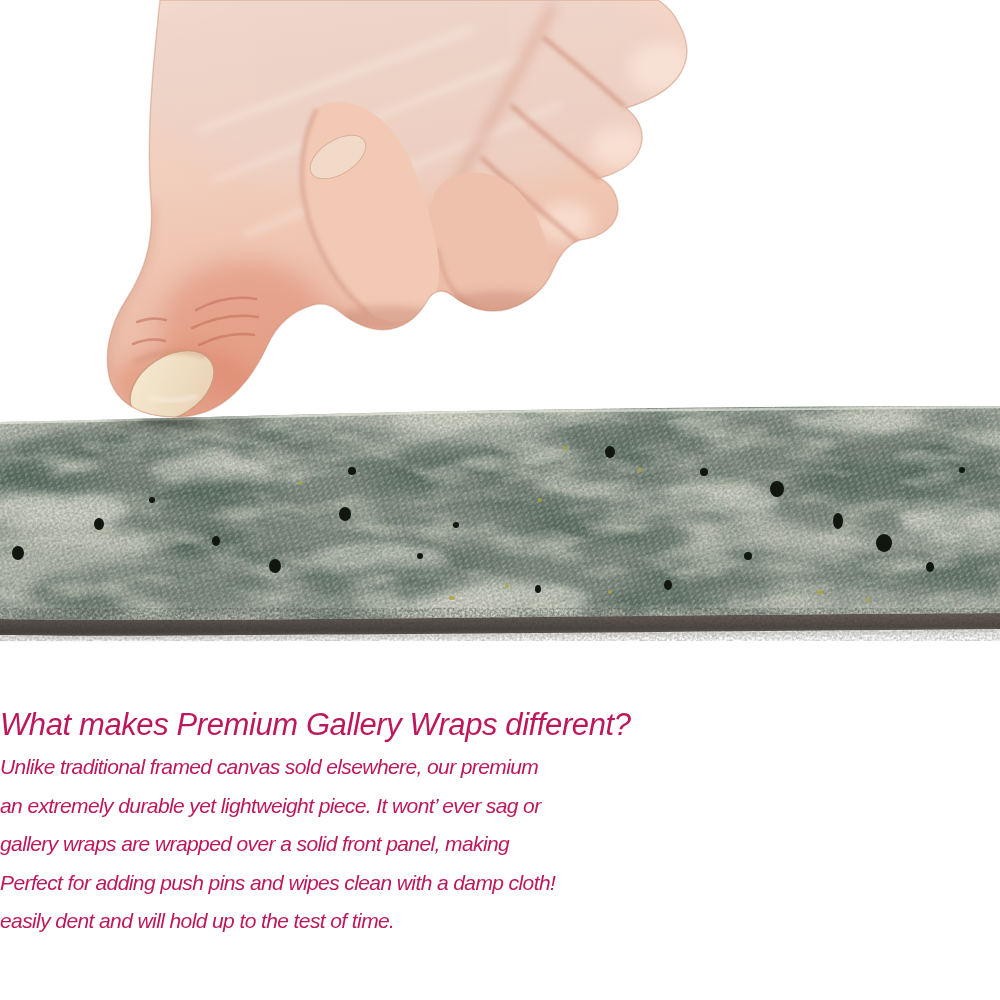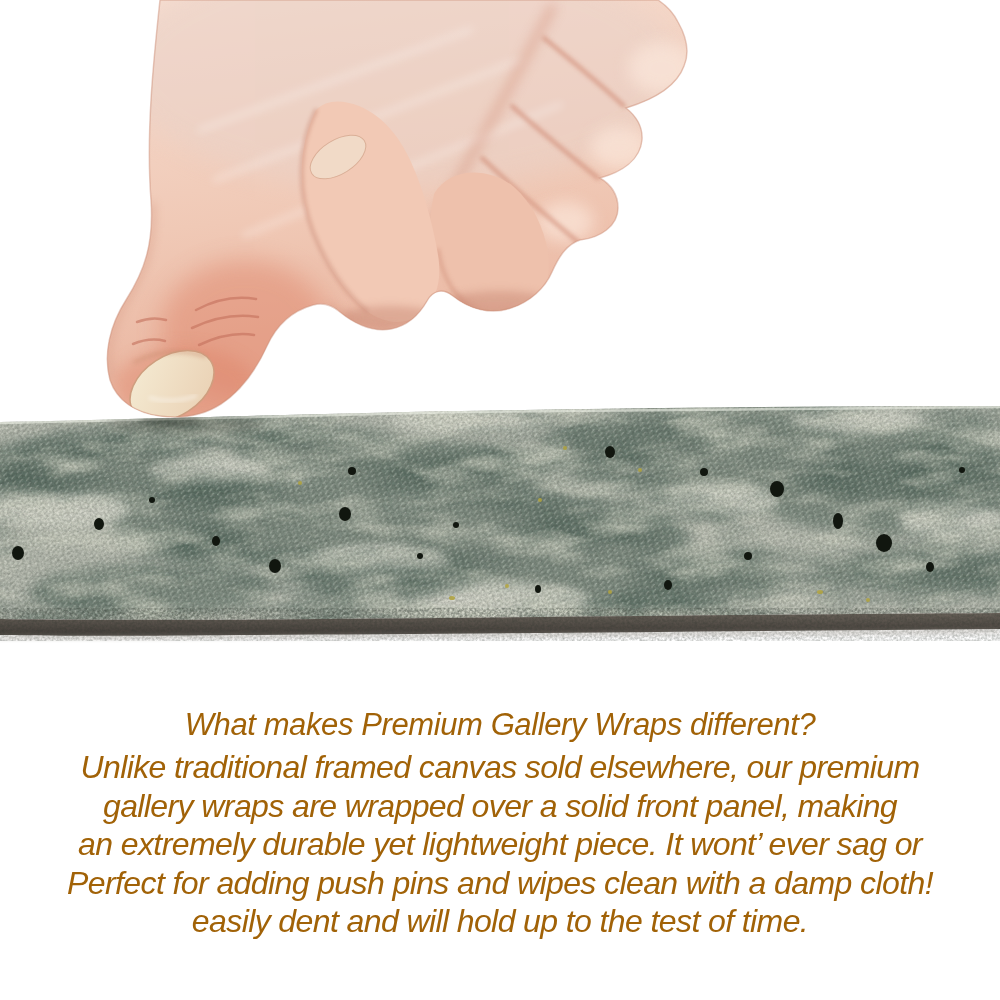--- a/index.html
+++ b/index.html
@@ -1,21 +1,21 @@
 <!DOCTYPE html>
 <html><head>
 <meta charset="utf-8">
 <style>
   html,body{margin:0;padding:0;background:#ffffff;}
   body{width:1000px;height:1000px;font-family:"Liberation Sans","DejaVu Sans",sans-serif;}
   .page{position:relative;width:1000px;height:1000px;background:#ffffff;overflow:hidden;}
   .scene{position:absolute;left:0;top:0;width:1000px;height:1000px;display:block;}
-  .text-block{position:absolute;left:0;right:0;top:702px;text-align:center;font-style:italic;color:#a16207;}
+  .text-block{position:absolute;left:0;right:0;top:702px;text-align:left;font-style:italic;color:#be185d;}
   .heading{font-size:31px;font-weight:400;line-height:46px;letter-spacing:-0.4px;}
-  .body-line{font-size:32px;font-weight:400;line-height:38.5px;letter-spacing:-0.6px;}
+  .body-line{font-size:21px;font-weight:400;line-height:38.5px;letter-spacing:-0.6px;}
 </style>
 </head>
 <body>
 
 <div class="page">
 
   <svg class="scene" viewBox="0 0 1000 1000" xmlns="http://www.w3.org/2000/svg">
     <defs>
       <clipPath id="clipFace">
         <path d="M0,422 C150,419 300,414 460,411 C640,408 820,406 1000,406 L1000,613 C800,614 560,617 320,619 C200,620 90,620 0,619 Z"></path>
@@ -215,19 +215,19 @@
         </g>
       </g>
 
       <path d="M160,0 C153,65 146,135 151,200 C154,243 145,270 126,300 C110,325 103,354 110,380 C117,401 136,413 160,416 C183,419 204,415 221,404 C241,391 257,368 267,346 C277,324 292,311 313,305 C324,302 332,305 340,312 C356,325 374,332 391,329 C407,326 419,315 427,301 C433,290 443,288 453,296 C469,309 491,315 511,308 C530,302 545,288 552,272 C560,254 568,244 580,240 C600,238 618,226 618,208 C618,194 610,184 600,178 C622,172 640,160 642,140 C643,126 636,116 626,108 C652,100 676,88 684,66 C690,52 686,36 678,22 C672,10 664,4 658,0 Z" fill="none" stroke="rgba(201,140,118,0.45)" stroke-width="1.5"></path>
     </g>
   </svg>
 
   <div class="text-block">
     <div class="heading">What makes Premium Gallery Wraps different?</div>
     <div class="body-line">Unlike traditional framed canvas sold elsewhere, our premium</div>
+    <div class="body-line">an extremely durable yet lightweight piece. It wont’ ever sag or</div>
     <div class="body-line">gallery wraps are wrapped over a solid front panel, making</div>
-    <div class="body-line">an extremely durable yet lightweight piece. It wont’ ever sag or</div>
     <div class="body-line">Perfect for adding push pins and wipes clean with a damp cloth!</div>
     <div class="body-line">easily dent and will hold up to the test of time.</div>
   </div>
 
 </div>
 
 </body></html>

